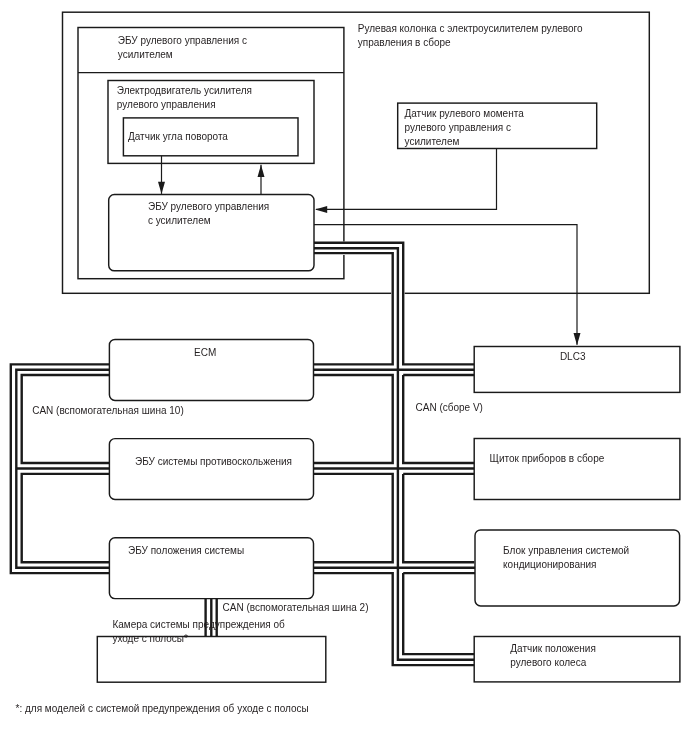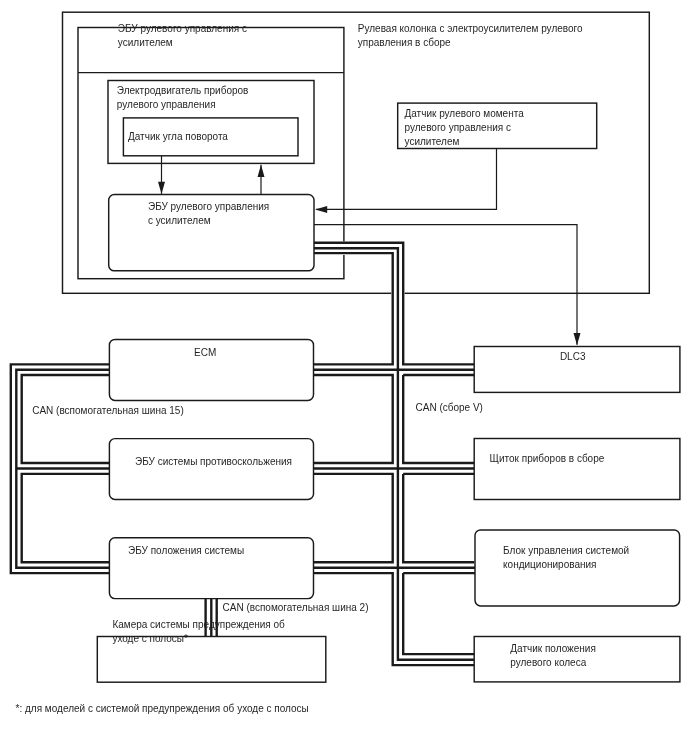--- a/index.html
+++ b/index.html
@@ -71,38 +71,38 @@
 <path d="M 496.5 148.5 V 209.4 H 316.0" fill="none" stroke="#1a1a1a" stroke-width="1.2" stroke-linecap="butt" stroke-linejoin="miter"></path>
       <polygon points="315.1,209.4 327.2,205.9 327.2,212.9" fill="#1a1a1a"></polygon>
 <path d="M 314.0 224.6 H 577.0 V 344.8" fill="none" stroke="#1a1a1a" stroke-width="1.2" stroke-linecap="butt" stroke-linejoin="miter"></path>
       <polygon points="577.0,345.2 573.5,333.1 580.5,333.1" fill="#1a1a1a"></polygon>
 </g>
 </svg>
 
 <div>
 <div class="lbl" style="left:357.8px;top:21.6px">Рулевая колонка с электроусилителем рулевого
 управления в сборе</div>
-<div class="lbl" style="left:117.85px;top:22px">ЭБУ рулевого управления с
+<div class="lbl" style="left:117.85px;top:34.0px">ЭБУ рулевого управления с
 усилителем</div>
-<div class="lbl" style="left:116.85px;top:83.75px">Электродвигатель приборов
+<div class="lbl" style="left:116.85px;top:83.75px">Электродвигатель усилителя
 рулевого управления</div>
 <div class="lbl" style="left:128px;top:129.6px">Датчик угла поворота</div>
 <div class="lbl" style="left:147.95px;top:200.0px">ЭБУ рулевого управления
 с усилителем</div>
 <div class="lbl" style="left:404.5px;top:106.7px">Датчик рулевого момента
 рулевого управления с
 усилителем</div>
 <div class="lbl" style="left:194.1px;top:346.3px">ECM</div>
 <div class="lbl" style="left:135px;top:455.1px">ЭБУ системы противоскольжения</div>
 <div class="lbl" style="left:128.05px;top:544.3px">ЭБУ положения системы</div>
 <div class="lbl" style="left:112.4px;top:618px">Камера системы предупреждения об
 уходе с полосы*</div>
 <div class="lbl" style="left:559.9px;top:350.4px">DLC3</div>
 <div class="lbl" style="left:489.6px;top:451.6px">Щиток приборов в сборе</div>
 <div class="lbl" style="left:503.1px;top:543.75px">Блок управления системой
 кондиционирования</div>
 <div class="lbl" style="left:510.3px;top:642.4px">Датчик положения
 рулевого колеса</div>
-<div class="lbl" style="left:32.2px;top:404.2px">CAN (вспомогательная шина 15)</div>
+<div class="lbl" style="left:32.2px;top:404.2px">CAN (вспомогательная шина 10)</div>
 <div class="lbl" style="left:415.5px;top:400.7px">CAN (сборе V)</div>
 <div class="lbl" style="left:222.5px;top:601.4px">CAN (вспомогательная шина 2)</div>
 <div class="lbl" style="left:15.55px;top:702.0px">*: для моделей с системой предупреждения об уходе с полосы</div>
 </div>
 
 </body></html>

